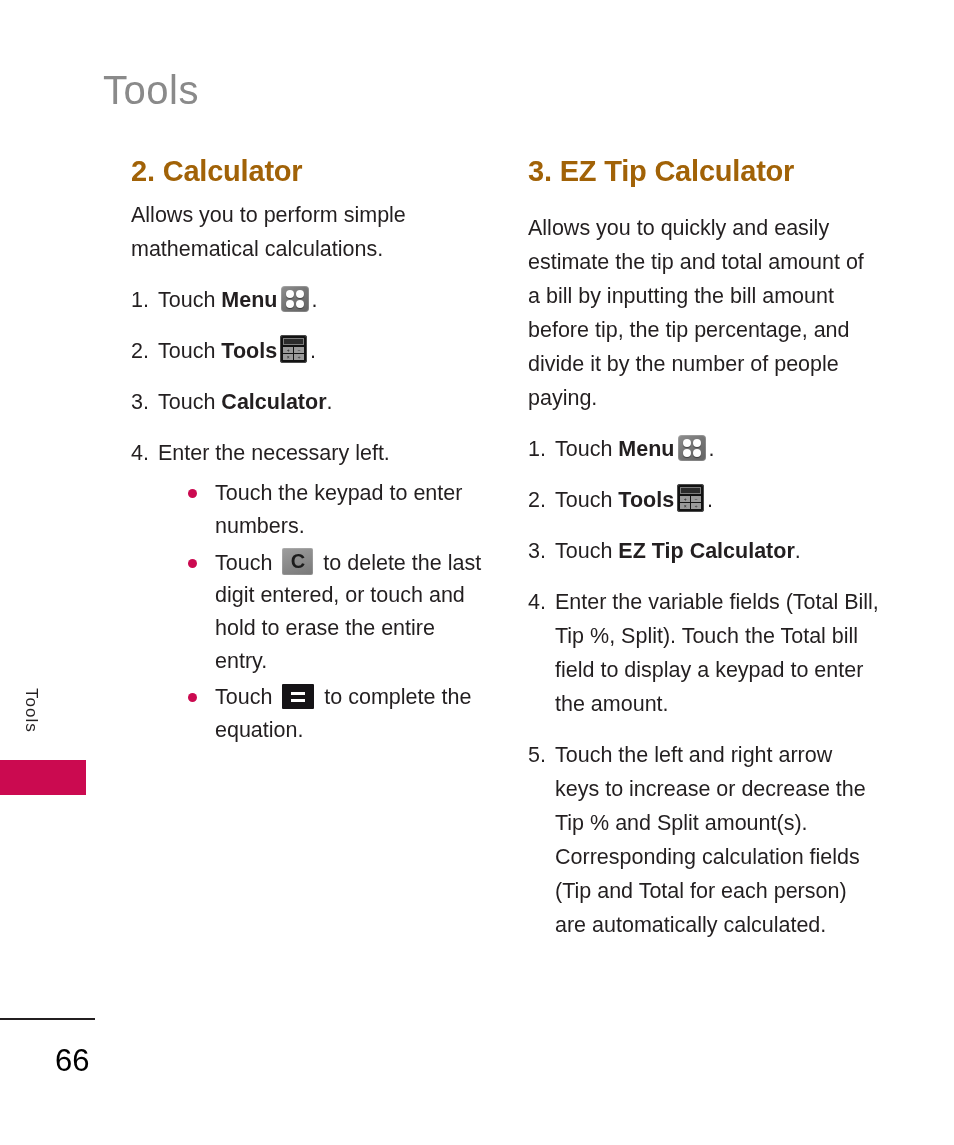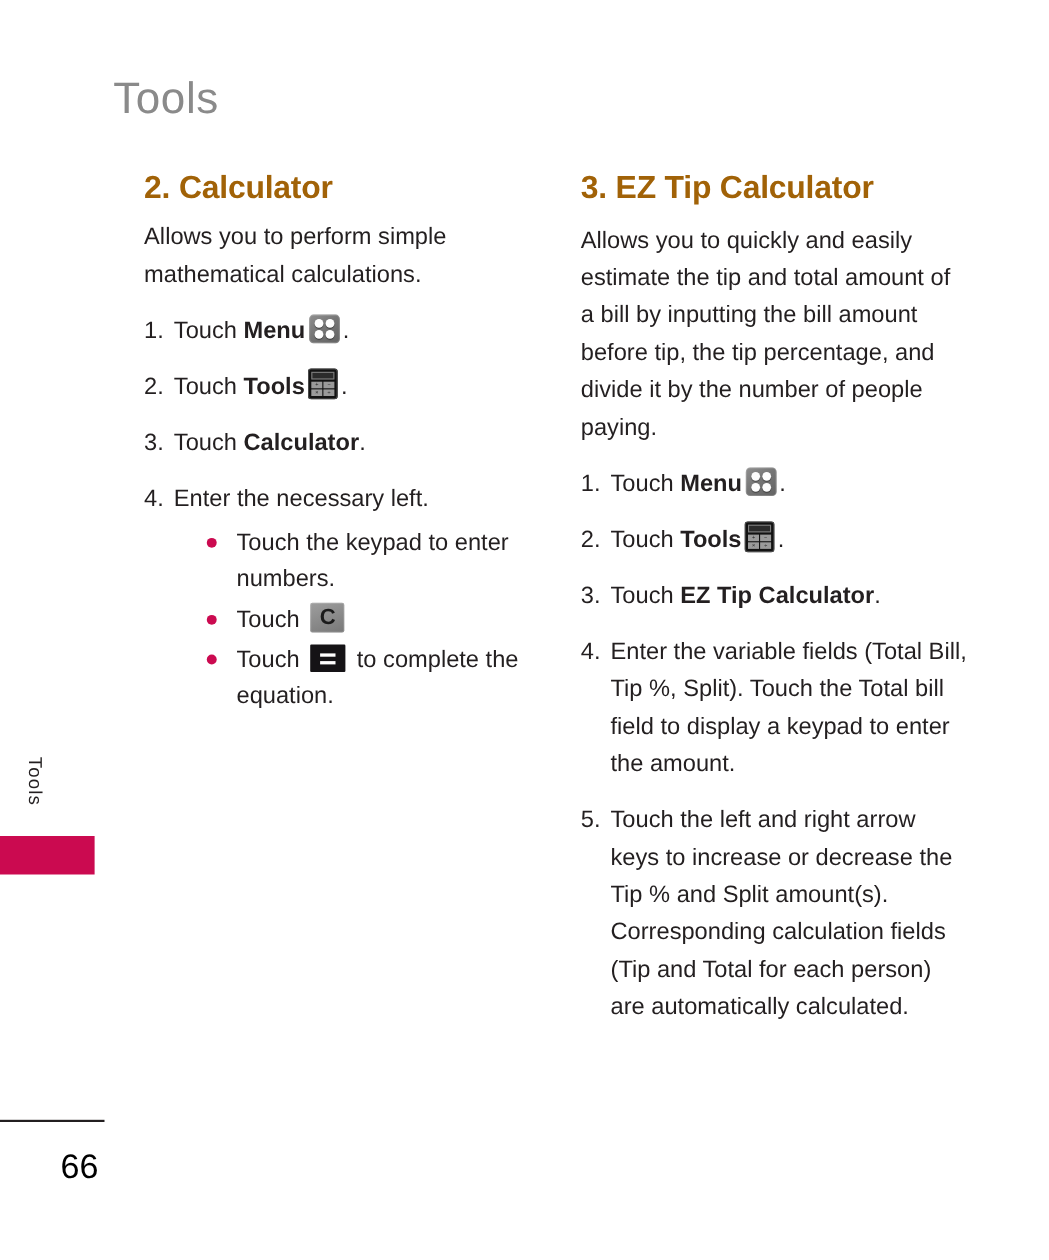--- a/index.html
+++ b/index.html
@@ -80,21 +80,21 @@
   .col-right { left: 528px; width: 352px; }
 
   .section-title {
     color: #a16207;
     font-size: 29px;
     font-weight: 700;
     margin: 0 0 11px 0;
     line-height: 1.15;
     letter-spacing: -0.2px;
   }
-  .col-right .section-title { margin-bottom: 14px; }
+  .col-right .section-title { margin-bottom: 24px; }
 
   .intro {
     font-size: 21.5px;
     line-height: 1.58;
     margin: 0 0 17px 0;
   }
 
   
   .num-list {
     list-style: none;
@@ -298,21 +298,21 @@
         <span class="num">4.</span><span>Enter the necessary left.</span>
 
         <ul class="bullet-list">
 
           <li class="bullet-item">
             <span class="bullet-dot"></span><span>Touch the keypad to enter numbers.</span>
           </li>
 
 
           <li class="bullet-item">
-            <span class="bullet-dot"></span><span>Touch </span><span class="icon icon-clear"><span>C</span></span>
+            <span class="bullet-dot"></span><span>Touch </span><span class="icon icon-clear"><span>C</span></span><span> to delete the last digit entered, or touch and hold to erase the entire entry.</span>
           </li>
 
 
           <li class="bullet-item">
             <span class="bullet-dot"></span><span>Touch </span><span class="icon icon-equals"><i></i><i></i></span><span> to complete the equation.</span>
           </li>
 
         </ul>
       </li>
 

